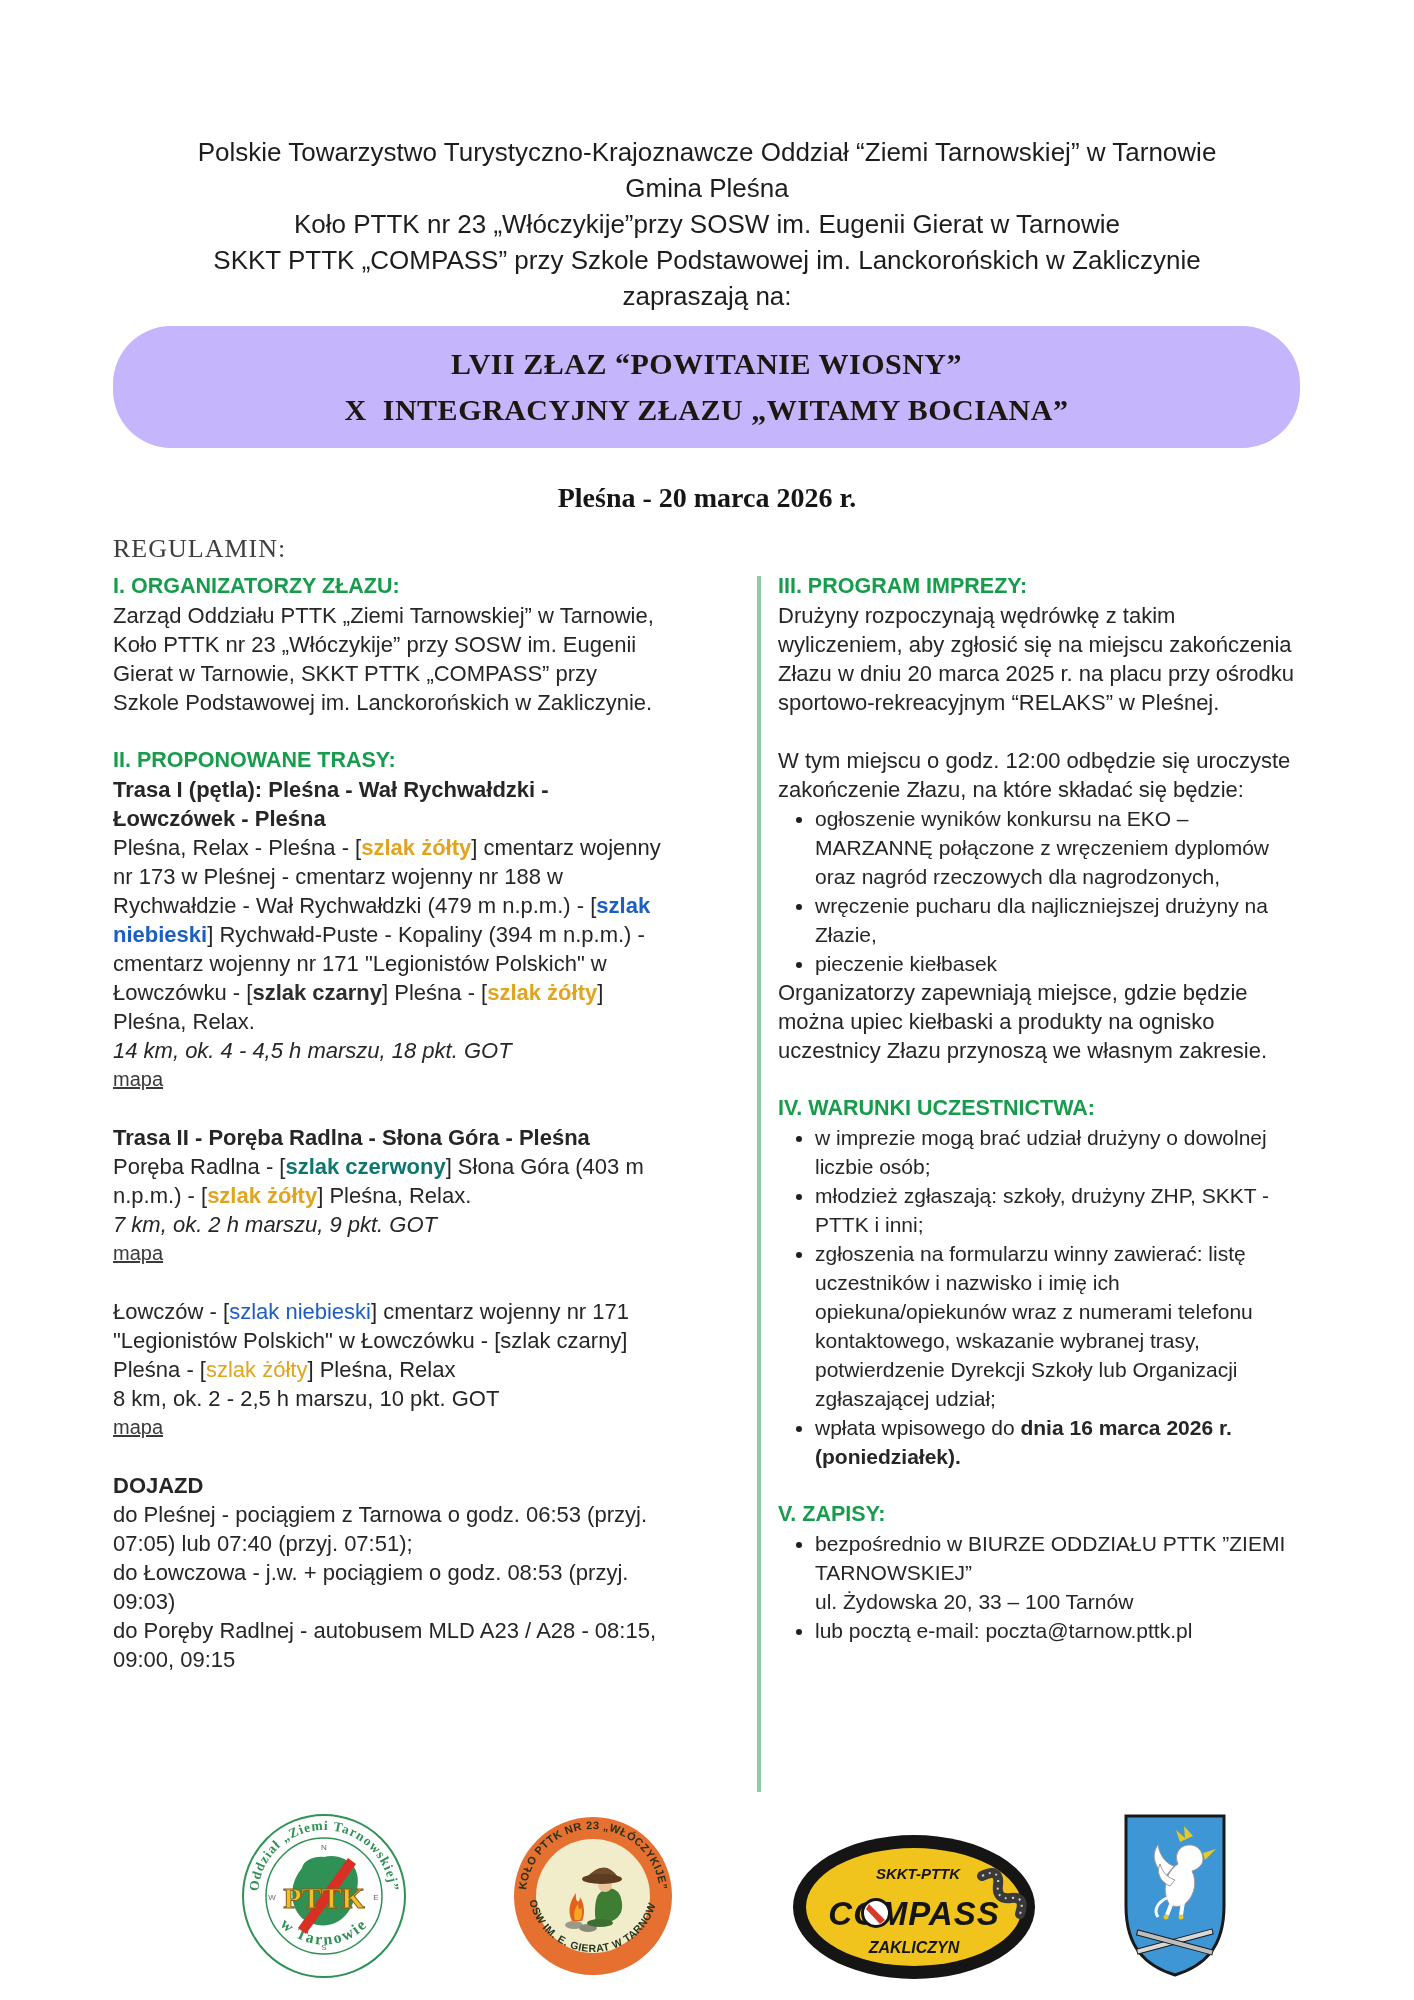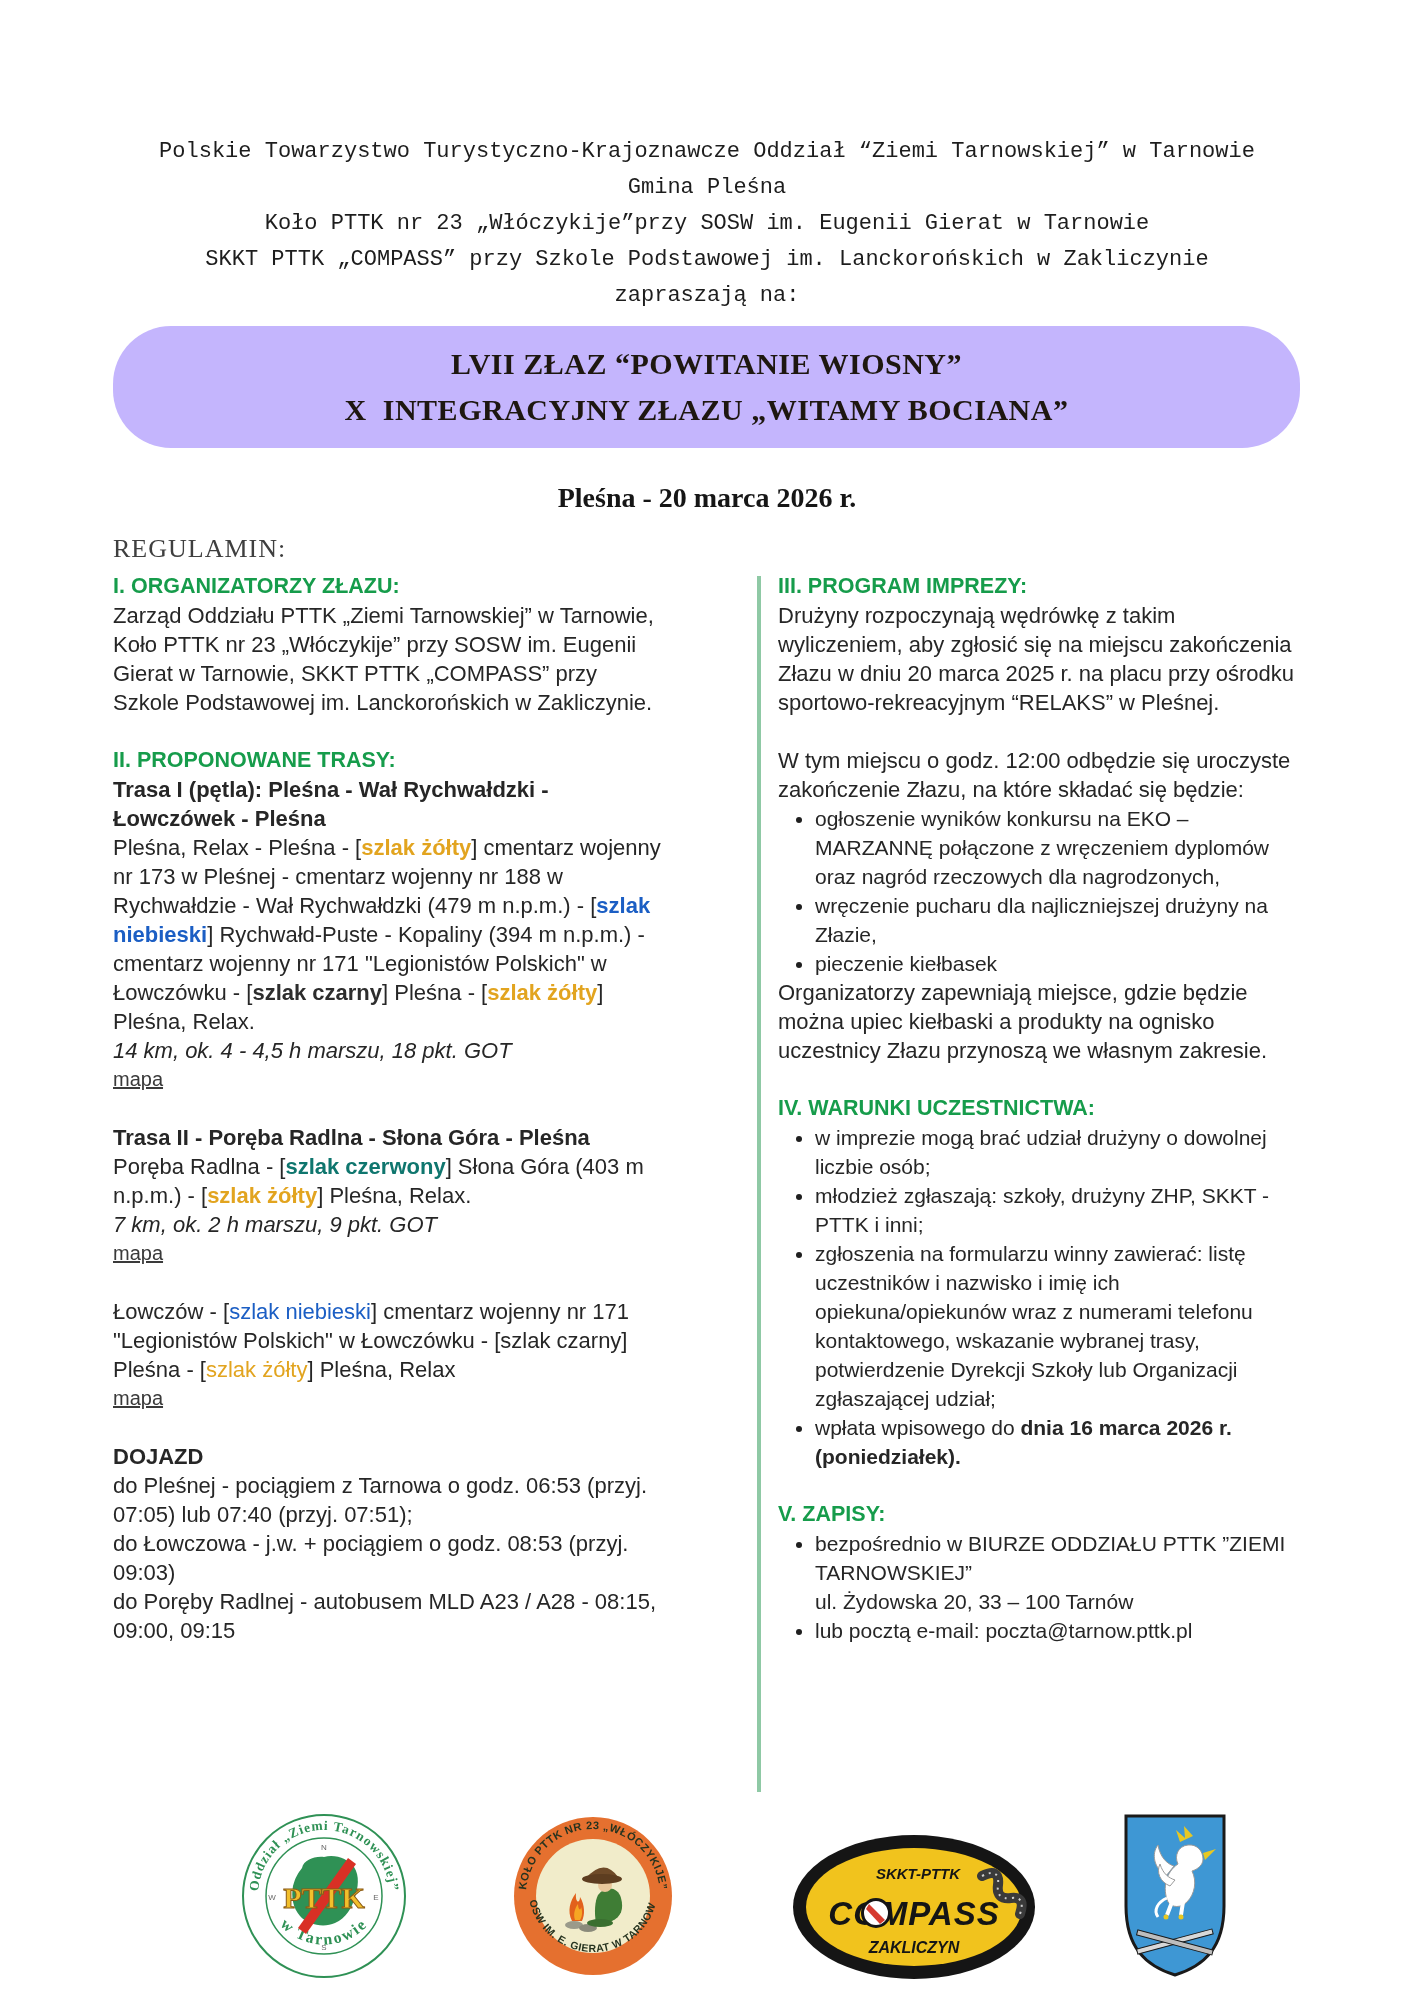--- a/index.html
+++ b/index.html
@@ -2,21 +2,21 @@
 <html><head>
 <meta charset="utf-8">
 <style>
   html,body{margin:0;padding:0;}
   body{
     width:1414px;height:2000px;position:relative;background:#ffffff;
     font-family:"Liberation Sans", sans-serif;color:#262626;overflow:hidden;
   }
   
   .top-header{position:absolute;top:134px;left:0;width:1414px;text-align:center;
-    font-size:22px;line-height:36px;color:#1d1d1d;font-family:Liberation Mono, monospace;}
+    font-size:26px;line-height:36px;color:#1d1d1d;}
   
   .banner{position:absolute;top:326px;left:113px;width:1187px;height:122px;
     background:#c4b5fd;border-radius:58px;display:flex;flex-direction:column;
     justify-content:center;align-items:center;gap:12px;}
   .banner-line{font-family:"Liberation Serif", serif;font-weight:700;font-size:30px;
     color:#1e1710;letter-spacing:.5px;white-space:pre;}
   
   .date-heading{position:absolute;top:482px;left:0;width:1414px;text-align:center;
     font-family:"Liberation Serif", serif;font-weight:700;font-size:28px;color:#161616;}
   .regulamin{position:absolute;top:534px;left:113px;
@@ -78,20 +78,21 @@
     <a class="map-link">mapa</a>
     <div class="gap"></div>
 
     <p class="b">Trasa II - Poręba Radlna - Słona Góra - Pleśna</p>
     <p><span>Poręba Radlna - [</span><span class="t-red b">szlak czerwony</span><span>] Słona Góra (403 m n.p.m.) - [</span><span class="t-yellow b">szlak żółty</span><span>] Pleśna, Relax.</span></p>
     <p class="it">7 km, ok. 2 h marszu, 9 pkt. GOT</p>
     <a class="map-link">mapa</a>
     <div class="gap"></div>
 
     <p><span>Łowczów - [</span><span class="t-blue">szlak niebieski</span><span>] cmentarz wojenny nr 171 "Legionistów Polskich" w Łowczówku - [szlak czarny] Pleśna - [</span><span class="t-yellow">szlak żółty</span><span>] Pleśna, Relax</span></p>
+    <p>8 km, ok. 2 - 2,5 h marszu, 10 pkt. GOT</p>
     <a class="map-link">mapa</a>
     <div class="gap"></div>
 
     <p class="b">DOJAZD</p>
     <p>do Pleśnej - pociągiem z Tarnowa o godz. 06:53 (przyj. 07:05) lub 07:40 (przyj. 07:51);</p>
     <p>do Łowczowa - j.w. + pociągiem o godz. 08:53 (przyj. 09:03)</p>
     <p>do Poręby Radlnej - autobusem MLD A23 / A28 - 08:15, 09:00, 09:15</p>
   </div>
 
   <div class="col-right">

